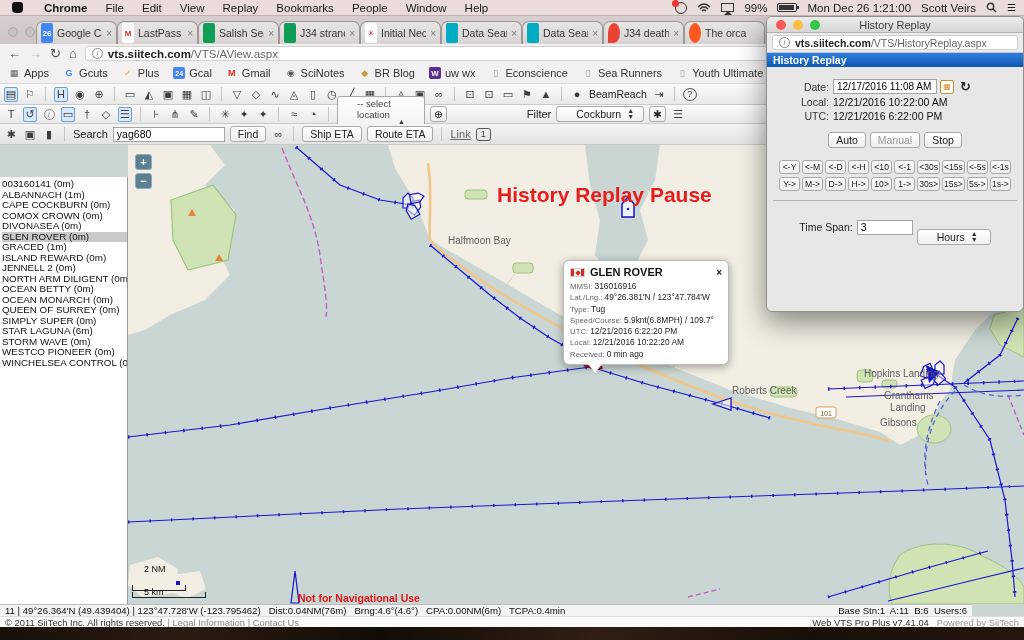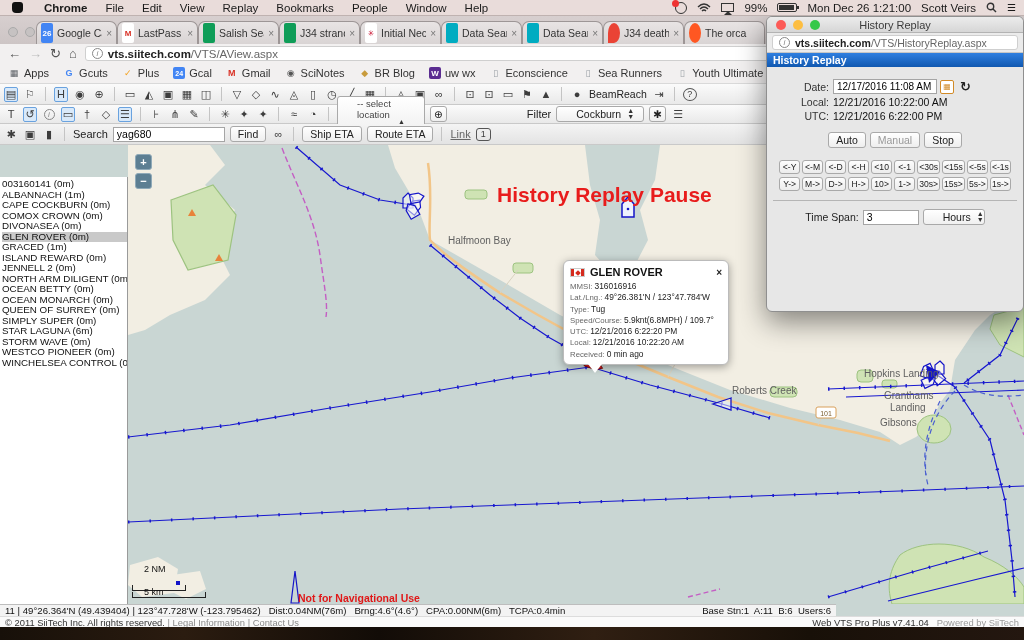--- a/index.html
+++ b/index.html
@@ -99,21 +99,21 @@
   .cal-btn { width:14px; height:14px; border:1px solid #d28b28; background:#fff; border-radius:2px; margin-left:3px; display:flex; align-items:center; justify-content:center; font-size:8px; color:#d28b28; }
   .refresh { font-size:13px; font-weight:bold; color:#222; margin-left:6px; }
   .hr-center { display:flex; justify-content:center; gap:4px; align-items:center; }
   .stepbtn { background:linear-gradient(#fdfdfd,#ececec); border:1px solid #a9a9a9; border-radius:3px; font-size:8.6px; padding:1px 1px; min-width:21px; color:#222; }
   .steprow { display:flex; justify-content:center; gap:2px; margin-top:3px; }
   .hr-hr { border:none; border-top:1px solid #b5b5b5; margin:9px 6px 8px 6px; }
   .focusring { box-shadow:0 0 0 3px rgba(110,160,235,.6); border-color:#6fa0e0; }
   .dis { color:#9a9a9a; }
 
   
-  .sbar1 { position:absolute; left:0; top:604px; width:836px; height:12px; background:#f3f3f3; border-top:1px solid #bdbdbd; display:flex; justify-content:space-between; font-size:9.6px; color:#111; padding:0 5px; line-height:12px; z-index:30; white-space:pre; }
+  .sbar1 { position:absolute; left:0; top:604px; width:972px; height:12px; background:#f3f3f3; border-top:1px solid #bdbdbd; display:flex; justify-content:space-between; font-size:9.6px; color:#111; padding:0 5px; line-height:12px; z-index:30; white-space:pre; }
   .sbar2 { position:absolute; left:0; top:616px; width:1024px; height:11px; background:#fafafa; border-top:1px solid #dcdcdc; display:flex; justify-content:space-between; font-size:9.4px; color:#333; padding:0 5px; line-height:11px; z-index:30; white-space:pre; }
   .sbar2 .lnk { color:#8a8a8a; }
   .sbar2 .faded { color:#9a9a9a; }
   .desktop { position:absolute; left:0; top:627px; width:1024px; height:13px; background:linear-gradient(90deg,#171009,#2b1c10 18%,#120c07 37%,#301f12 58%,#181008 79%,#241710); z-index:30; }
 </style>
 </head>
 <body>
 
 <div class="menubar">
   <span class="apple"></span>
@@ -586,21 +586,21 @@
       <button class="stepbtn">1-&gt;</button>
       <button class="stepbtn">30s&gt;</button>
       <button class="stepbtn">15s&gt;</button>
       <button class="stepbtn">5s-&gt;</button>
       <button class="stepbtn">1s-&gt;</button>
     </div>
     <hr class="hr-hr">
     <div class="hr-center">
       <span>Time Span:</span>
       <input class="tinput" style="width: 56px;" value="3">
-      <span class="mselect" style="width:62px;justify-content:space-between;">
+      <span class="mselect" style="width:74px;justify-content:space-between;margin-top:20px;">
         <span>Hours</span>
           <span class="udarr">▲<br>▼</span>
       </span>
     </div>
   </div>
 </div>
 
 <div class="sbar1">
   <span>11 | 49°26.364'N (49.439404) | 123°47.728'W (-123.795462)   Dist:0.04NM(76m)   Brng:4.6°(4.6°)   CPA:0.00NM(6m)   TCPA:0.4min</span>
   <span>Base Stn:1  A:11  B:6  Users:6</span>

